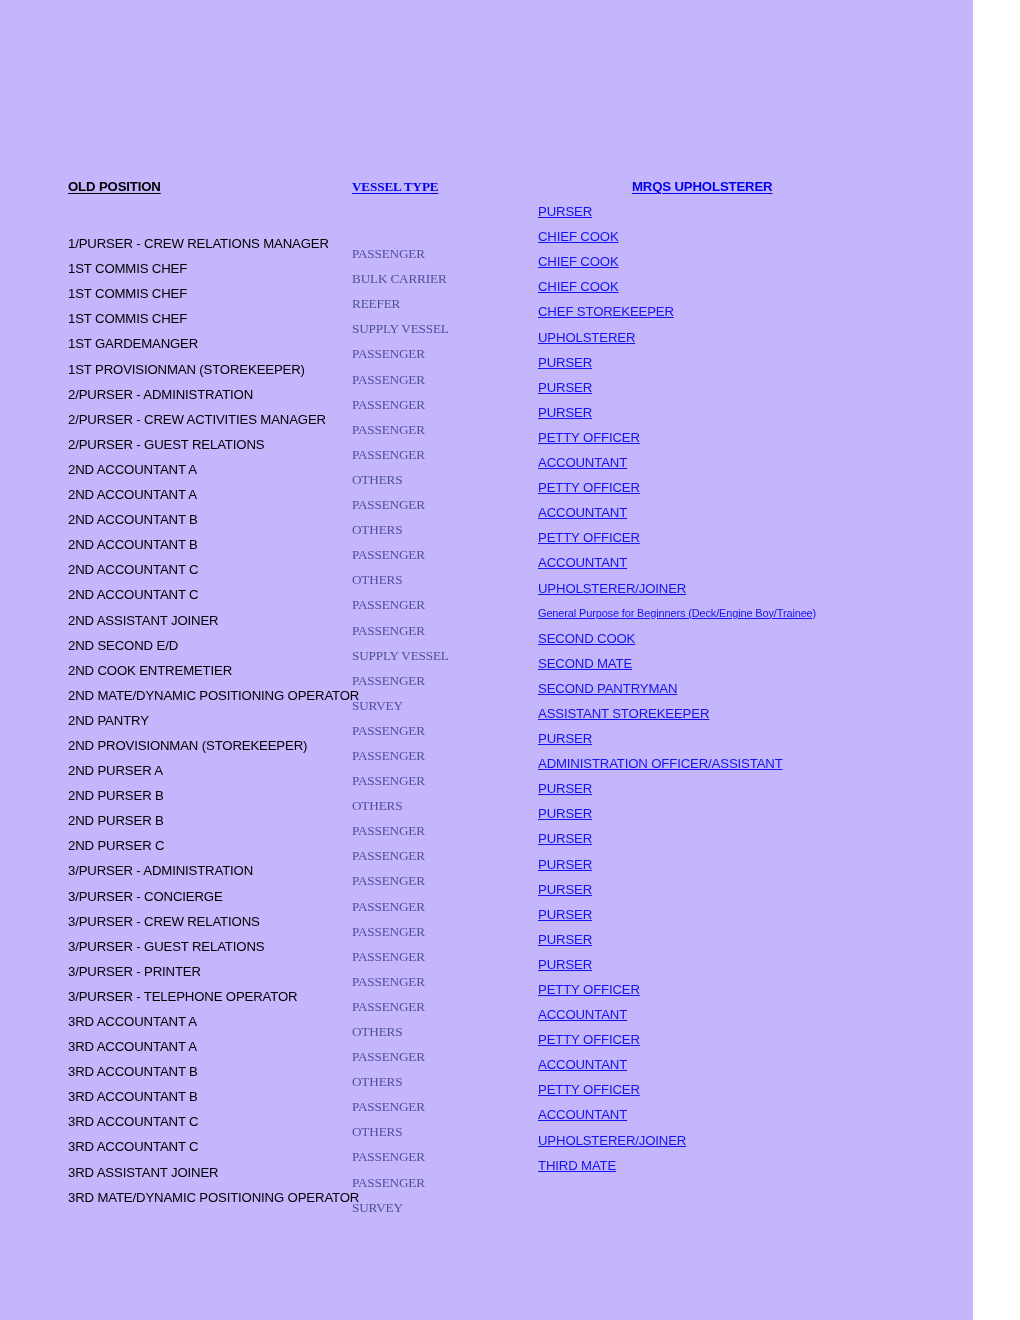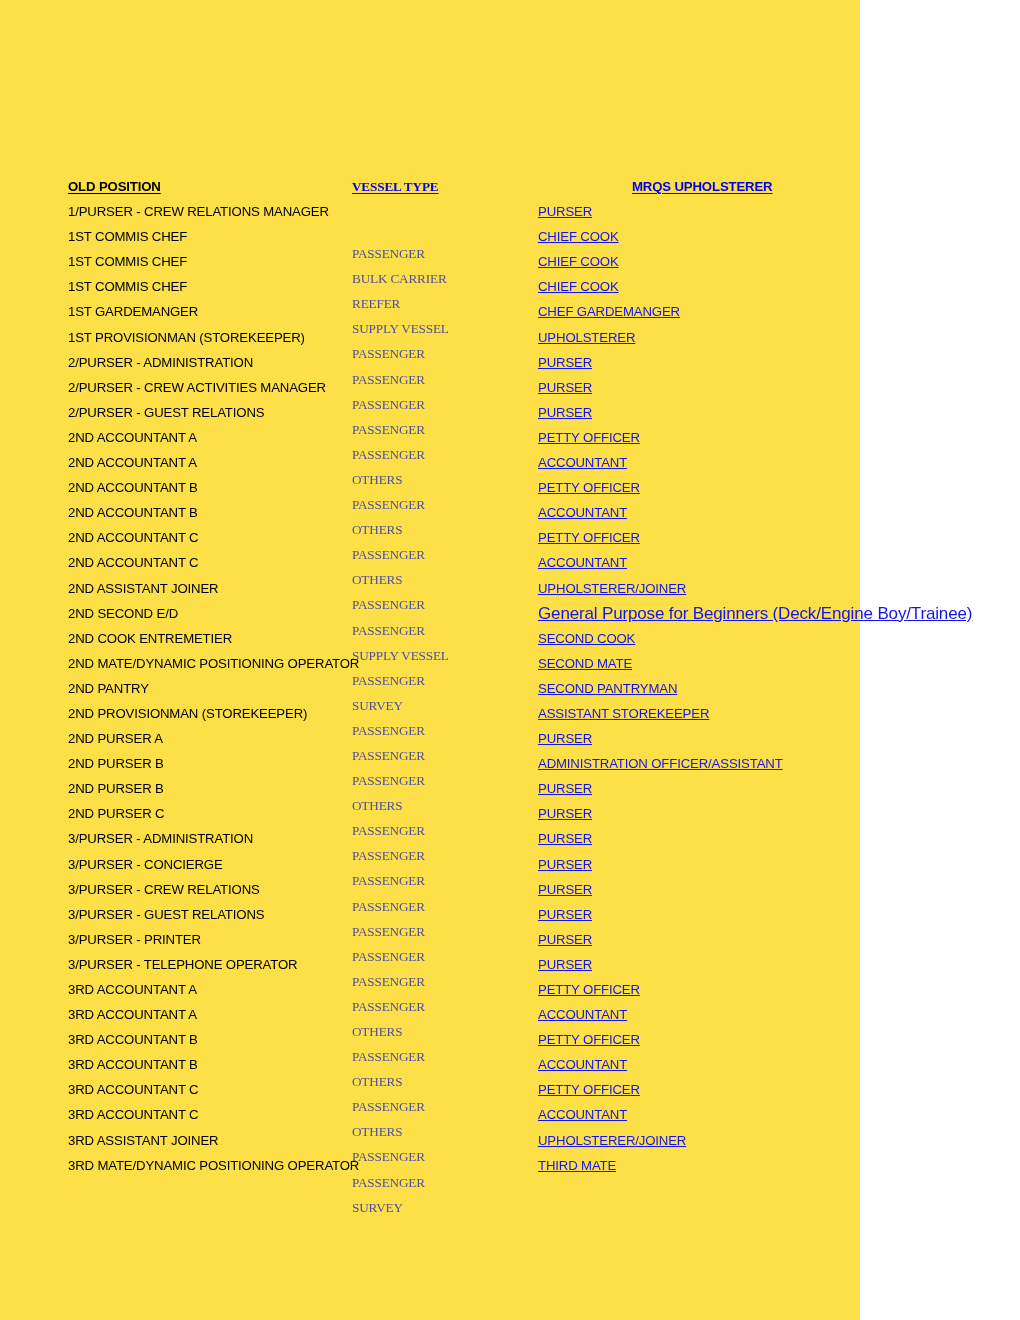--- a/index.html
+++ b/index.html
@@ -12,23 +12,23 @@
     height: 1320px;
     font-family: "Liberation Sans", sans-serif;
     position: relative;
     overflow: hidden;
   }
 
   #page {
     position: absolute;
     left: 0;
     top: 0;
-    width: 860px;
+    width: 973px;
     height: 1320px;
-    background: #fde047;
+    background: #c4b5fd;
   }
 
   #table-wrap {
     position: absolute;
     left: 68px;
     top: 178px;
     width: 900px;
   }
 
   .row {
@@ -57,32 +57,33 @@
     text-decoration: underline;
     text-underline-offset: 2px;
   }
   .header-row .c1 { color: #000000; }
   .header-row .c2 { color: #0000ee; }
   .header-row .c3 { left: 564px; color: #0000ee; }
 
   
   .data-row .c1 {
     color: #000000;
+    margin-top: 32px;
   }
   .data-row .c2 {
     color: #4f4f9e;
     margin-top: 42px;
   }
   .data-row .c3 {
     color: #1414f0;
   }
 
   
   .data-row .c3.small {
-    font-size: 17px;
+    font-size: 11px;
   }
 </style>
 </head>
 <body>
 
 <div id="page">
 
   <div id="table-wrap">
 
     <div class="row header-row">
@@ -108,21 +109,21 @@
           <span class="cell c3">CHIEF COOK</span>
         </div>
         <div class="row data-row">
           <span class="cell c1">1ST COMMIS CHEF</span>
           <span class="cell c2">SUPPLY VESSEL</span>
           <span class="cell c3">CHIEF COOK</span>
         </div>
         <div class="row data-row">
           <span class="cell c1">1ST GARDEMANGER</span>
           <span class="cell c2">PASSENGER</span>
-          <span class="cell c3">CHEF GARDEMANGER</span>
+          <span class="cell c3">CHEF STOREKEEPER</span>
         </div>
         <div class="row data-row">
           <span class="cell c1">1ST PROVISIONMAN (STOREKEEPER)</span>
           <span class="cell c2">PASSENGER</span>
           <span class="cell c3">UPHOLSTERER</span>
         </div>
         <div class="row data-row">
           <span class="cell c1">2/PURSER - ADMINISTRATION</span>
           <span class="cell c2">PASSENGER</span>
           <span class="cell c3">PURSER</span>

